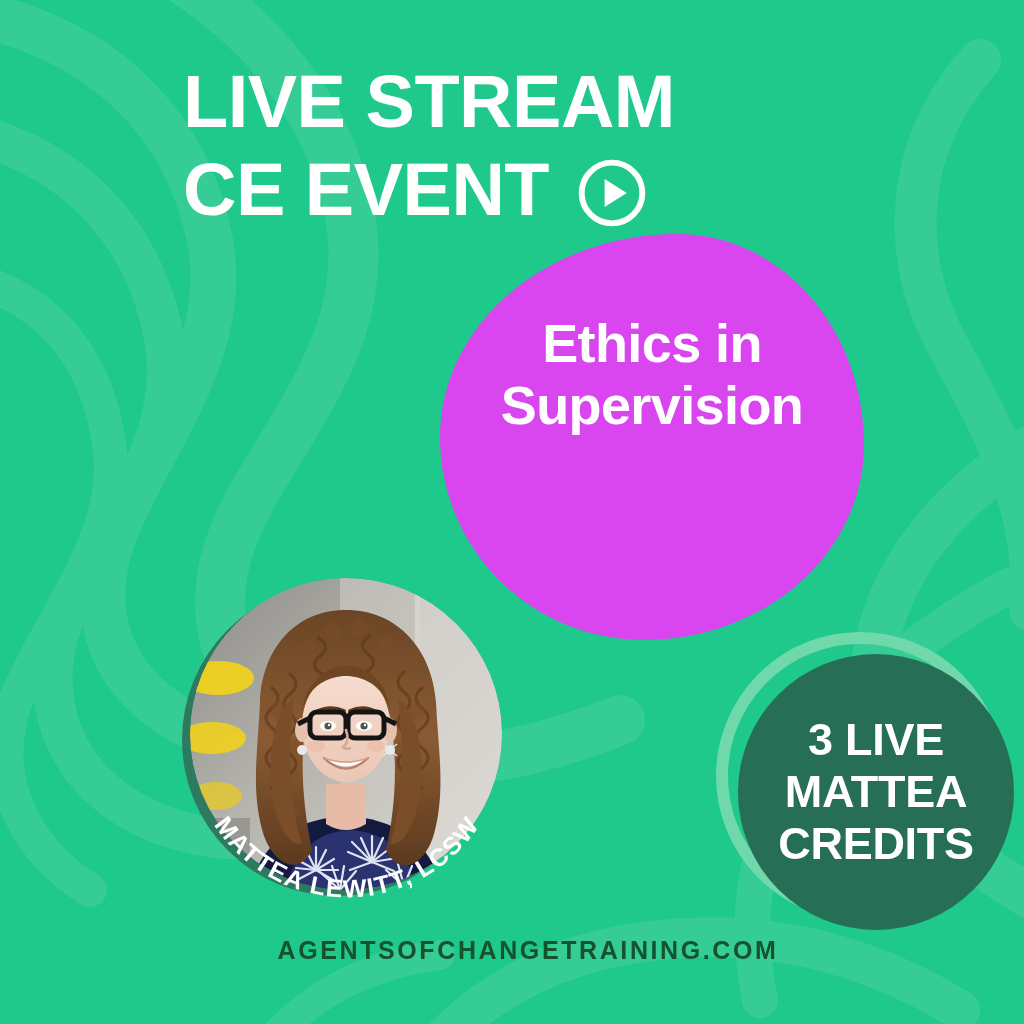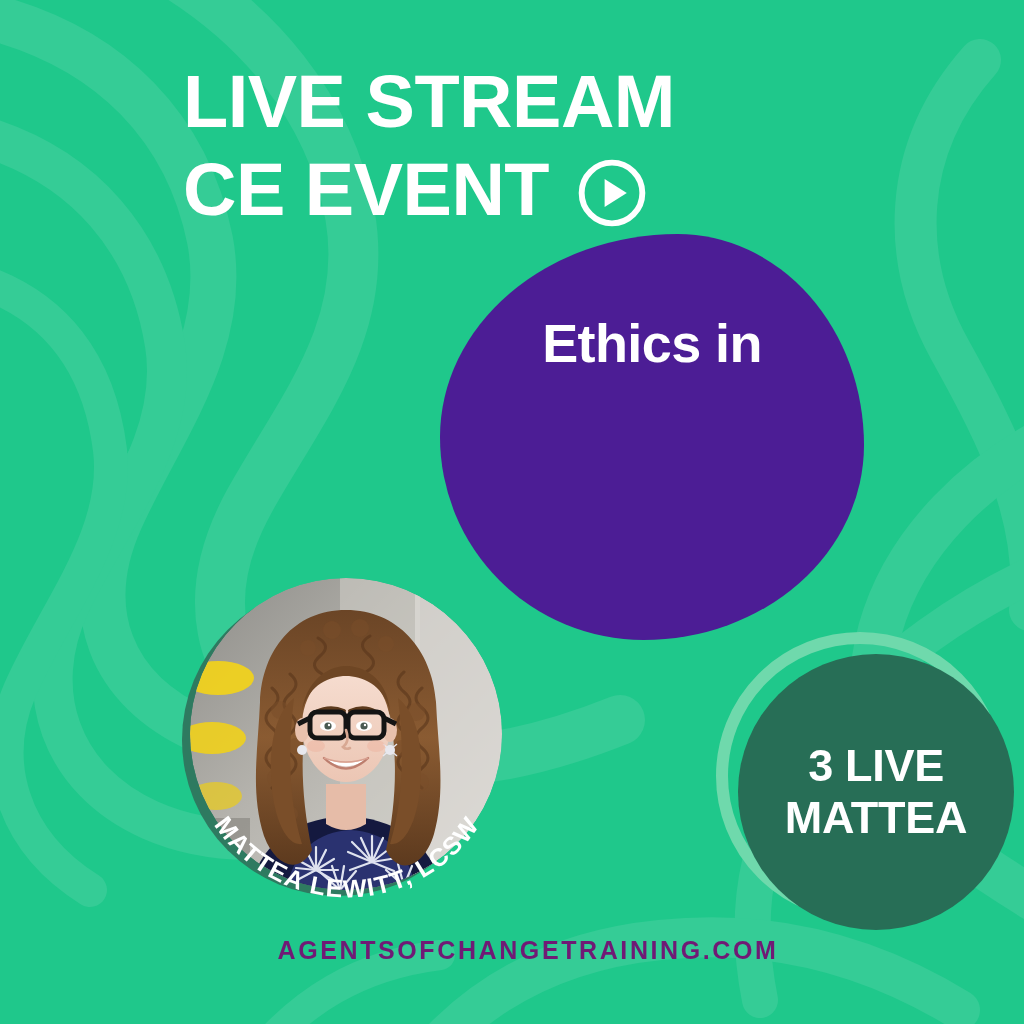--- a/index.html
+++ b/index.html
@@ -55,21 +55,21 @@
     top: 3px;
   }
 
   
   .event-blob {
     position: absolute;
     left: 440px;
     top: 234px;
     width: 424px;
     height: 406px;
-    background: #4c1d95;
+    background: #d946ef;
     border-radius: 56% 44% 52% 48% / 50% 52% 48% 50%;
     display: flex;
     flex-direction: column;
     align-items: center;
     justify-content: flex-start;
     padding-top: 78px;
     box-sizing: border-box;
   }
   .event-title {
     color: #ffffff;
@@ -184,21 +184,21 @@
     letter-spacing: 1.6px;
   }
 
   
   .website {
     position: absolute;
     left: 0;
     right: 0;
     top: 936px;
     text-align: center;
-    color: #701a75;
+    color: #14532d;
     font-weight: 700;
     font-size: 25px;
     letter-spacing: 2.6px;
     padding-left: 32px;
   }
 </style>
 </head>
 <body>
 
 <div class="poster">
@@ -225,29 +225,31 @@
       <svg class="play-icon" viewBox="0 0 100 100" xmlns="http://www.w3.org/2000/svg">
         <circle cx="50" cy="50" r="41" fill="none" stroke="#ffffff" stroke-width="8"></circle>
         <path d="M 40 31 L 70 50 L 40 69 Z" fill="#ffffff"></path>
       </svg>
     </span>
   </div>
 
   <div class="event-blob">
     <div class="event-title">
       <span>Ethics in</span><br>
+      <span>Supervision</span>
     </div>
   </div>
 
   <div class="credits-badge">
     <div class="credits-ring"></div>
     <div class="credits-circle">
       <div class="credits-text">
         <span>3 LIVE</span><br>
         <span>MATTEA</span><br>
+        <span>CREDITS</span>
       </div>
     </div>
   </div>
 
   <div class="presenter">
     <div class="photo-shadow"></div>
     <div class="photo-circle">
       <svg class="photo-svg" width="312" height="312" viewBox="0 0 312 312" xmlns="http://www.w3.org/2000/svg">
         <defs>
           <clipPath id="pclip">

